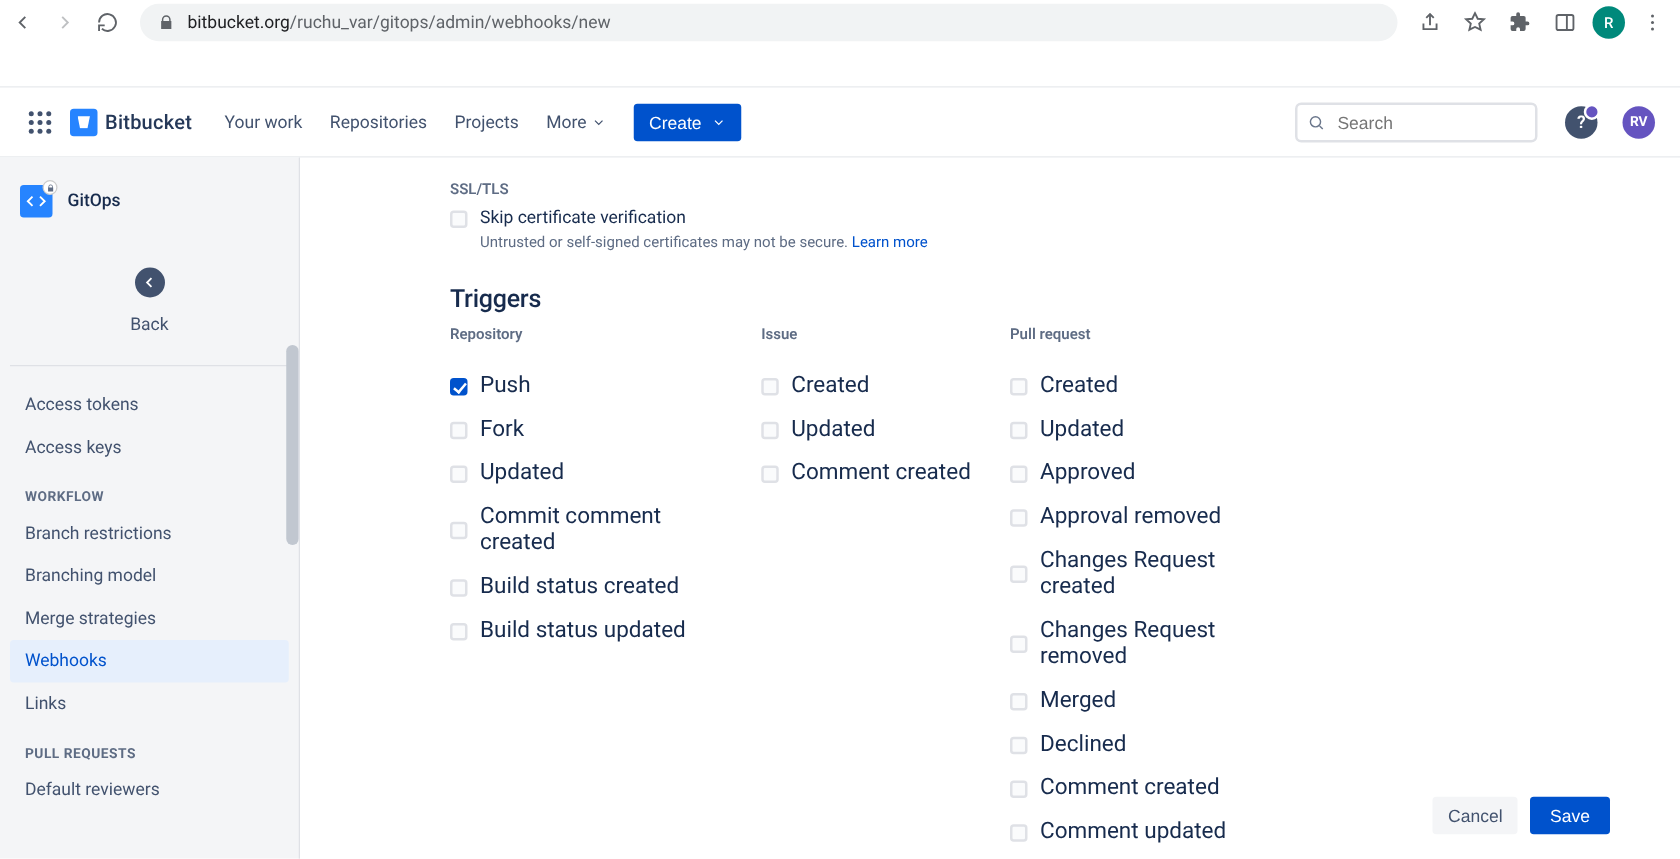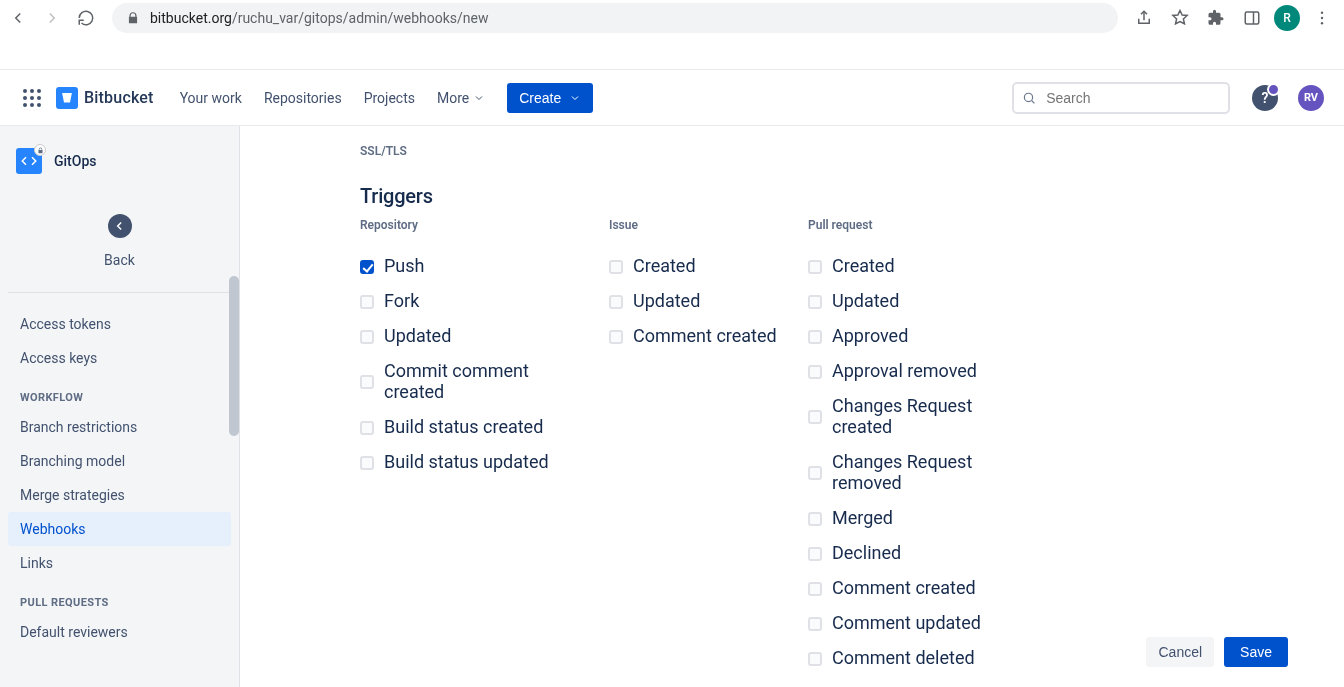--- a/index.html
+++ b/index.html
@@ -41,21 +41,21 @@
   .appswitch { width:24px; height:24px; display:flex; align-items:center; justify-content:center; color:var(--text-med); margin-right:4px;}
   .logo { display:flex; align-items:center; gap:6px; margin-right:18px; cursor:pointer;}
   .logo-mark { width:22px; height:22px; background:#2684FF; border-radius:3px; display:flex; align-items:center; justify-content:center;}
   .logo-mark::after { content:""; width:10px; height:10px; background:#fff; clip-path: polygon(0 0, 100% 0, 80% 100%, 20% 100%);}
   .logo-text { font-size:16px; font-weight:500; color:#253858; letter-spacing:.2px;}
   .nav-links { display:flex; gap:22px; align-items:center;}
   .nav-link { font-size:14px; color:var(--text-med); cursor:pointer; display:flex; align-items:center; gap:4px;}
   .btn-create { margin-left:14px; background:var(--blue-primary); color:#fff; border:none; border-radius:3px; padding:7px 12px; font-size:14px; font-weight:500; display:flex; align-items:center; gap:8px; cursor:pointer;}
   .btn-create svg { width:12px; height:12px; }
   .topnav-spacer { flex:1 1 auto; }
-  .search-box { width:218px; height:32px; border:2px solid var(--border); border-radius:5px; display:flex; align-items:center; padding:0 8px; gap:8px; color:var(--text-light);}
+  .search-box { width:194px; height:32px; border:2px solid var(--border); border-radius:5px; display:flex; align-items:center; padding:0 8px; gap:8px; color:var(--text-light);}
   .search-box input { border:none; outline:none; font-size:14px; width:100%; color:var(--text-med); background:transparent;}
   .help-badge { position:relative; width:26px; height:26px; border-radius:50%; background:#42526E; color:#fff; display:flex; align-items:center; justify-content:center; font-size:14px; font-weight:600; margin-left:14px; cursor:pointer;}
   .help-badge::after { content:""; position:absolute; top:-2px; right:-2px; width:9px; height:9px; border-radius:50%; background:#6554C0; border:2px solid #fff;}
   .user-avatar { width:26px; height:26px; border-radius:50%; background:var(--purple); color:#fff; display:flex; align-items:center; justify-content:center; font-size:11px; font-weight:700; margin-left:12px; cursor:pointer;}
 
   
   .workspace { display:flex; height:calc(687px - 36px - 34px - 56px); position:relative;}
   .sidebar { width:240px; background:var(--bg-sidebar); border-right:1px solid var(--border); padding:18px 8px 0 8px; overflow:hidden; position:relative;}
   .repo-head { display:flex; align-items:center; gap:12px; padding:4px 8px 16px 8px;}
   .repo-icon { width:26px; height:26px; background:#2684FF; border-radius:3px; display:flex; align-items:center; justify-content:center; color:#fff; position:relative;}
@@ -255,20 +255,30 @@
 
     <div class="side-heading">PULL REQUESTS</div>
     <div class="side-item">Default reviewers</div>
 
     <div class="sidebar-scroll-thumb"></div>
   </div>
 
   <div class="main">
 
     <div class="section-label">SSL/TLS</div>
+    <div class="checkbox-row">
+      <div class="chk"></div>
+      <div>
+        <div class="chk-label">Skip certificate verification</div>
+        <div class="help-text">
+          <span>Untrusted or self-signed certificates may not be secure.</span>
+          <a href="#">Learn more</a>
+        </div>
+      </div>
+    </div>
 
     <div class="triggers-title">Triggers</div>
 
     <div class="trigger-cols">
       <div class="trigger-col col-repo">
         <div class="col-head">Repository</div>
         <div id="col-repository">
             <div style="display: flex; flex-direction: column; gap: 14px; margin-top: 6px;">
               <div class="trigger-item">
                 <div class="chk checked"></div>

